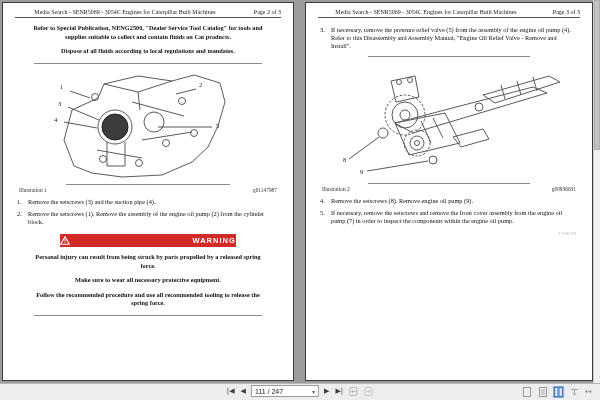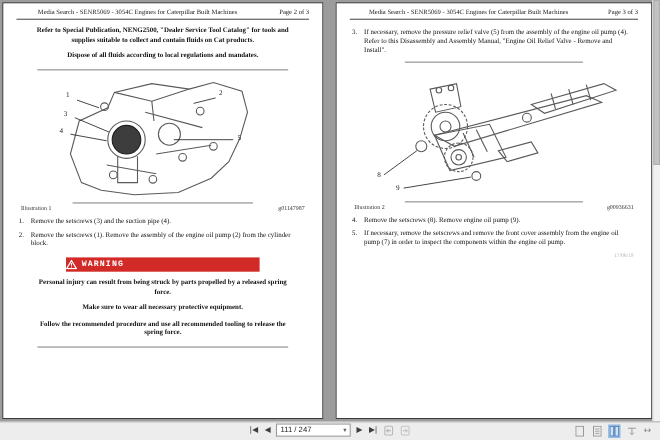--- a/index.html
+++ b/index.html
@@ -30,22 +30,22 @@
   .co { position:absolute; font-size:6.5px; color:#222; line-height:1; }
 
   .cap-row { display:flex; justify-content:space-between; font-size:5.4px; color:#333; margin:2px 4px 0 4px; }
 
   .steps { margin:5px 2px 0 2px; }
   .step { display:flex; font-size:6.3px; line-height:1.3; color:#111; margin-top:4px; }
   .step .n { width:11px; flex:none; }
   .step .t { flex:1; padding-right:2px; }
 
   .warning-banner { margin:8px auto 0 auto; width:66%; height:13px; background:#d22b27; color:#fff;
-    display:flex; align-items:center; justify-content:flex-start; gap:4px;
-    font-family:Liberation Mono, monospace; font-weight:bold; font-size:7.5px; letter-spacing:1px; }
+    display:flex; align-items:center; justify-content:space-between; gap:4px;
+    font-family:Liberation Sans, sans-serif; font-weight:bold; font-size:7.5px; letter-spacing:1px; }
   .warn-par { font-weight:bold; text-align:center; font-size:6.3px; line-height:1.35; margin:6px 20px 0 20px; color:#111; }
 
   .footer-date { position:absolute; right:16px; top:228px; font-size:5px; color:#b3b3b3; }
 
   
   .scrollbar { position:absolute; top:0; right:0; bottom:17px; width:7px; background:#f1f1f1; border-left:1px solid #cfcfcf; }
   .scroll-thumb { position:absolute; top:0; left:0; right:0; height:150px; background:#c2c2c2; border:1px solid #aeaeae; }
 
   
   .toolbar { position:absolute; left:0; right:0; bottom:0; height:17px; background:#ededed; border-top:1px solid #b5b5b5;

